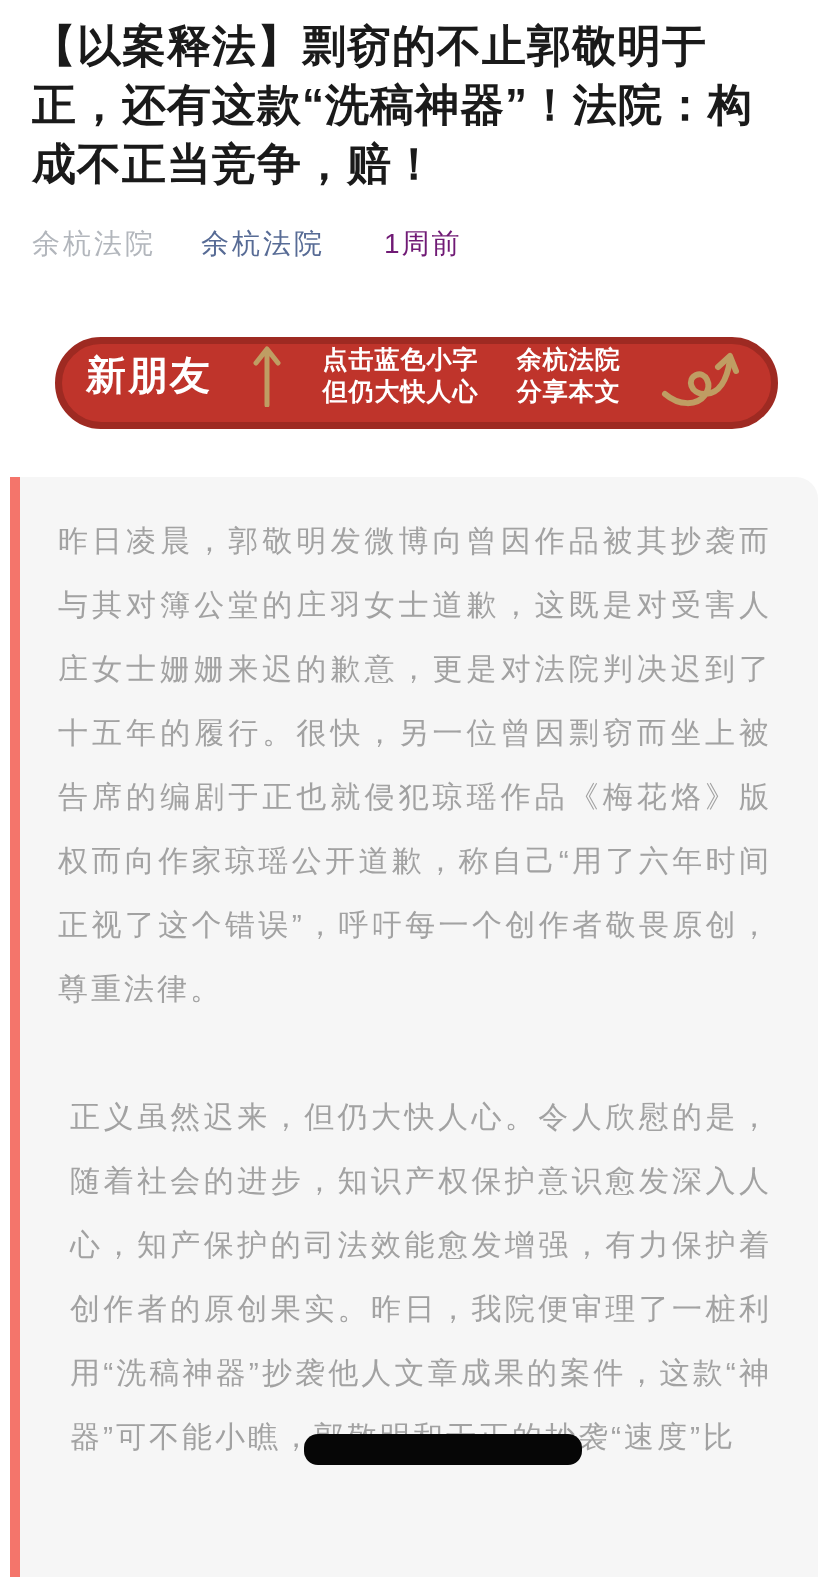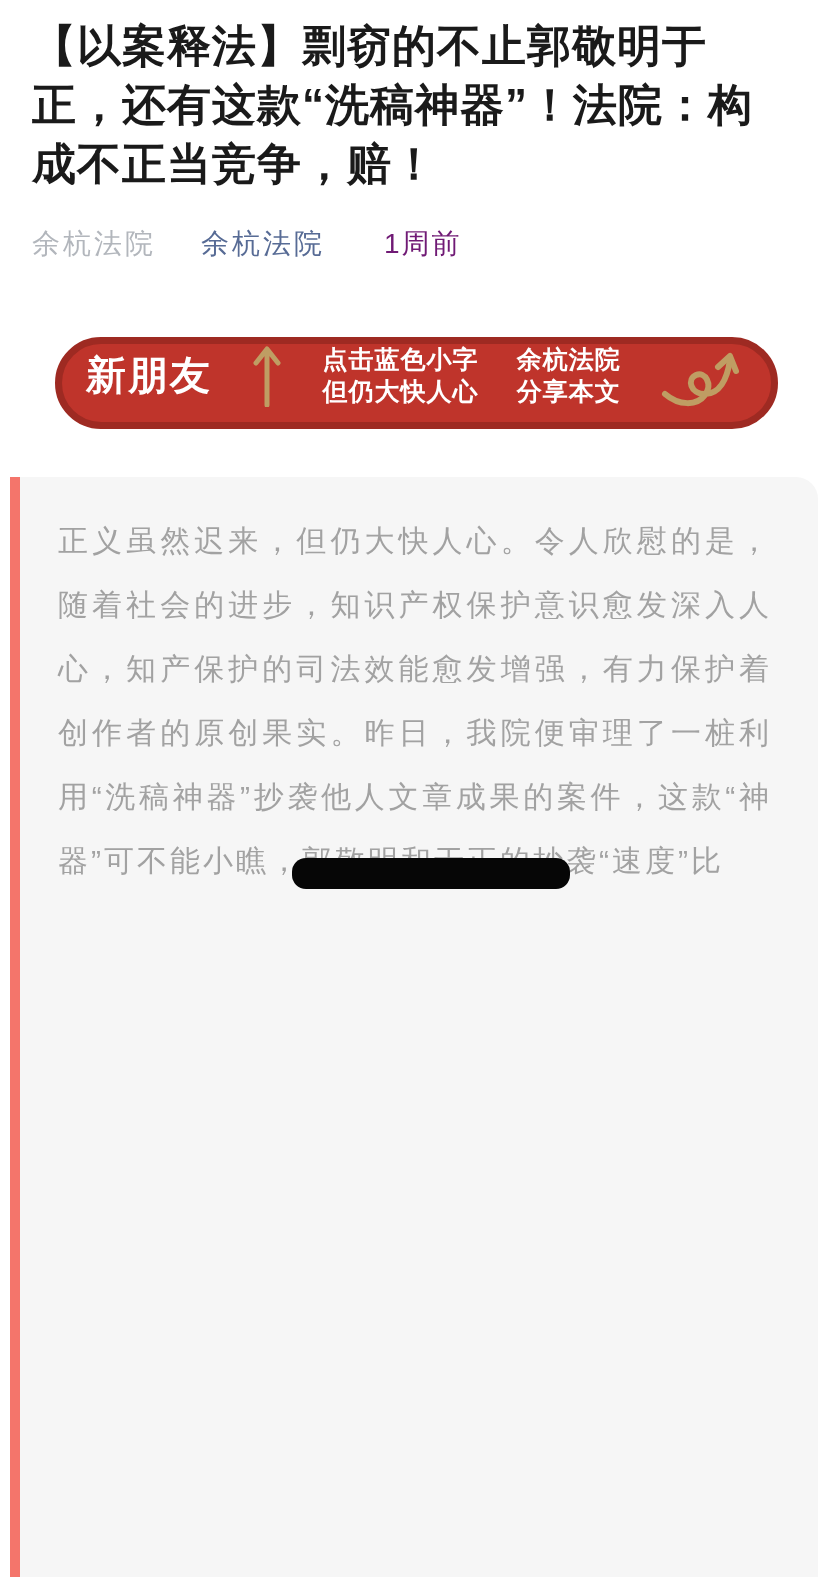--- a/index.html
+++ b/index.html
@@ -88,21 +88,21 @@
     border-radius: 0 22px 0 0;
     padding: 32px 46px 0 38px;
   }
   .quote-body p {
     font-size: 30px;
     line-height: 64px;
     letter-spacing: 3px;
     color: #a2a2a2;
     text-align: justify;
   }
-  .quote-body p + p { margin-top: 64px; }
+  .quote-body p + p { margin-top: 64px; margin-left: 12px; }
 
   
   .redact { position: relative; white-space: nowrap; }
   .redact::after {
     content: "";
     position: absolute;
     left: -10px;
     right: -4px;
     top: 14px;
     bottom: -12px;
@@ -151,17 +151,18 @@
           <path d="M6 54 C20 66 38 66 46 55 C54 44 46 31 37 35 C28 39 31 54 46 54 C60 54 68 40 71 20" stroke="#bf9d63" stroke-width="6" stroke-linecap="round" fill="none"></path>
           <path d="M59 27 L71 16 L77 31" stroke="#bf9d63" stroke-width="6" stroke-linecap="round" stroke-linejoin="round" fill="none"></path>
         </svg>
       </span>
     </div>
   </div>
 
   <div class="quote">
     <div class="quote-bar"></div>
     <div class="quote-body">
+      <p>昨日凌晨，郭敬明发微博向曾因作品被其抄袭而与其对簿公堂的庄羽女士道歉，这既是对受害人庄女士姗姗来迟的歉意，更是对法院判决迟到了十五年的履行。很快，另一位曾因剽窃而坐上被告席的编剧于正也就侵犯琼瑶作品《梅花烙》版权而向作家琼瑶公开道歉，称自己“用了六年时间正视了这个错误”，呼吁每一个创作者敬畏原创，尊重法律。</p>
       <p><span>正义虽然迟来，但仍大快人心。令人欣慰的是，随着社会的进步，知识产权保护意识愈发深入人心，知产保护的司法效能愈发增强，有力保护着创作者的原创果实。昨日，我院便审理了一桩利用“洗稿神器”抄袭他人文章成果的案件，这款“神器”可不能小瞧，</span><span class="redact">郭敬明和于正的抄</span><span>袭“速度”比</span></p>
     </div>
   </div>
 
 </div>
 
 </body></html>

